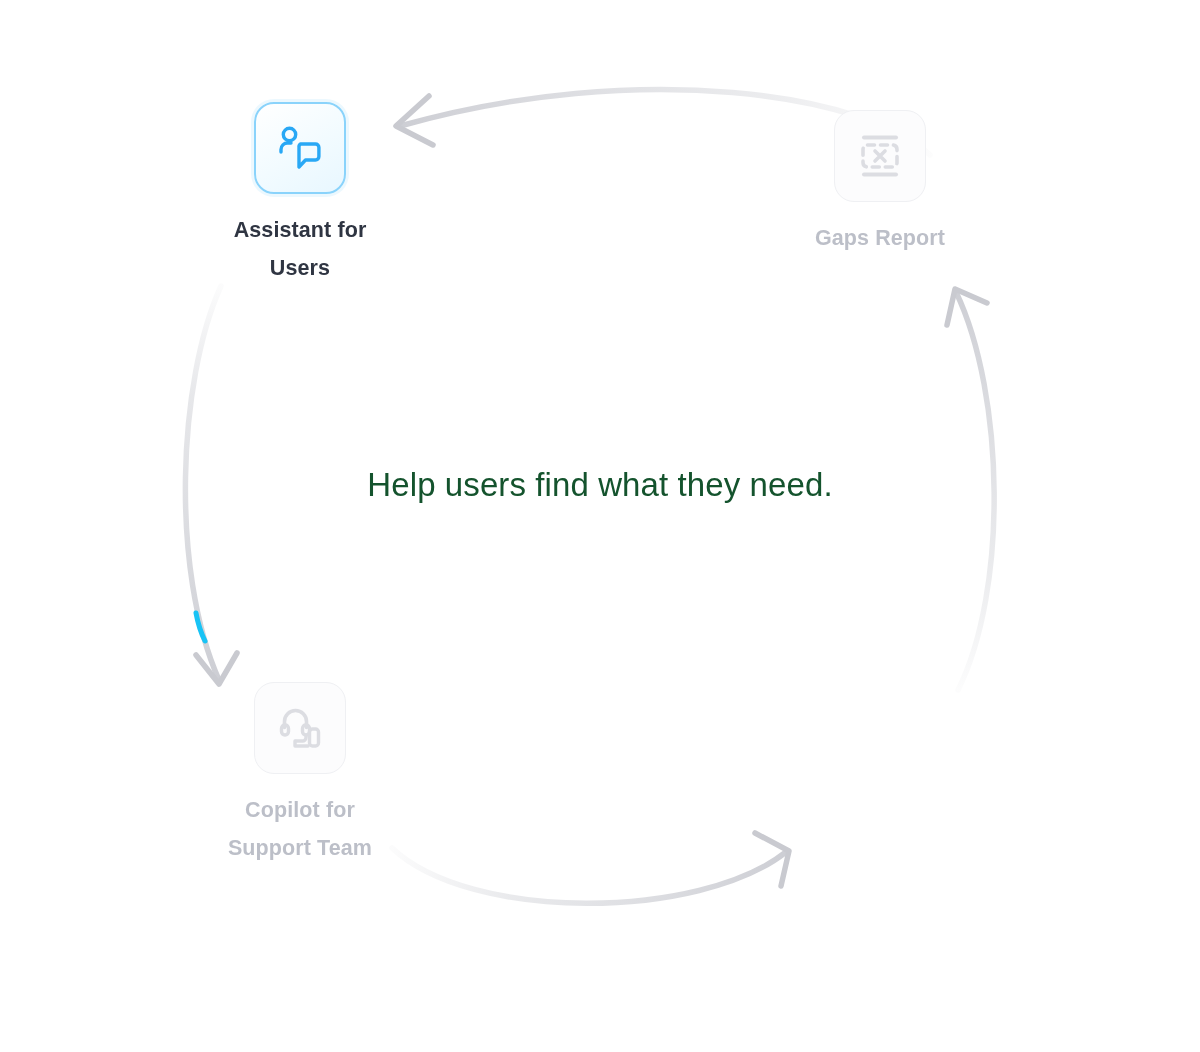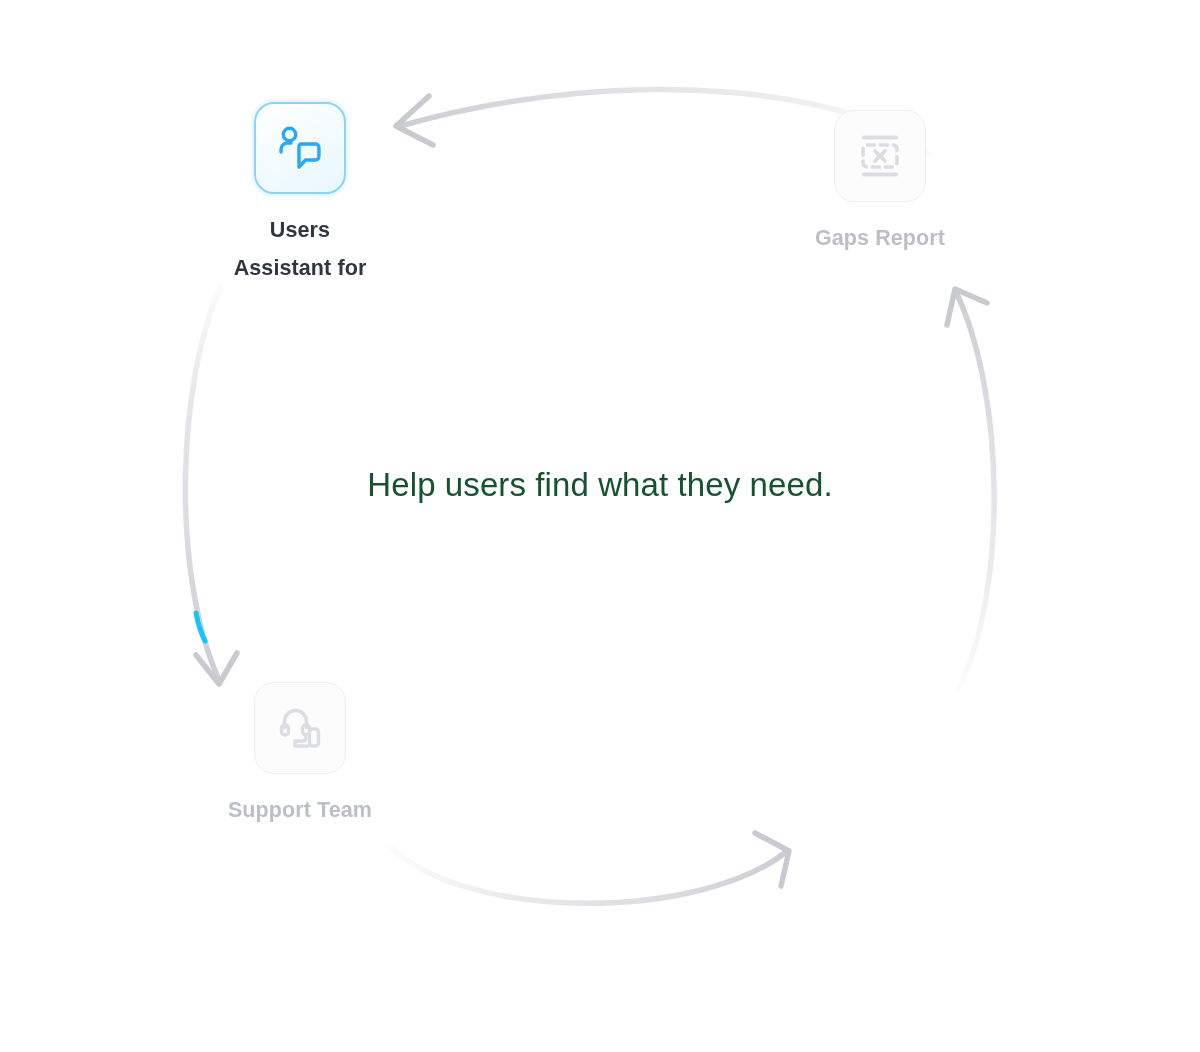--- a/index.html
+++ b/index.html
@@ -154,22 +154,22 @@
     <div class="node-tile">
       <svg class="icon-svg" width="52" height="52" viewBox="0 0 52 52">
         <circle cx="15.5" cy="12.5" r="6.2" fill="none" stroke="#29a8f5" stroke-width="3.4"></circle>
         <path d="M 7 30 V 27.5 A 6.5 6.5 0 0 1 13.5 21 H 17" fill="none" stroke="#29a8f5" stroke-width="3.4" stroke-linecap="round"></path>
         <path d="M 26.5 22 H 41.5 A 3.4 3.4 0 0 1 44.9 25.4 V 34.6
                  A 3.4 3.4 0 0 1 41.5 38 H 31.5 L 25 45 V 38 V 25.4
                  A 3.4 3.4 0 0 1 26.5 22 Z" fill="none" stroke="#29a8f5" stroke-width="3.4" stroke-linejoin="round" stroke-linecap="round"></path>
       </svg>
     </div>
     <div class="node-label">
+      <div>Assistant for</div>
       <div>Users</div>
-      <div>Assistant for</div>
     </div>
   </div>
 
   <div class="node" id="node-gaps">
     <div class="node-tile">
       <svg class="icon-svg" width="50" height="50" viewBox="0 0 50 50">
         <line x1="9" y1="6.5" x2="41" y2="6.5" stroke="#dcdde2" stroke-width="4" stroke-linecap="round"></line>
         <line x1="9" y1="43.5" x2="41" y2="43.5" stroke="#dcdde2" stroke-width="4" stroke-linecap="round"></line>
         <rect x="8" y="14" width="34" height="22" rx="4.5" fill="none" stroke="#dcdde2" stroke-width="3.6" stroke-linecap="round" stroke-dasharray="7 6"></rect>
         <path d="M 20 20 L 30 30 M 30 20 L 20 30" fill="none" stroke="#dcdde2" stroke-width="3.6" stroke-linecap="round"></path>
@@ -185,18 +185,19 @@
       <svg class="icon-svg" width="50" height="50" viewBox="0 0 50 50">
         <path d="M 9.5 24.5 V 18.5 A 11 11 0 0 1 31.5 18.5 V 24.5" fill="none" stroke="#dcdde2" stroke-width="3.6" stroke-linecap="round"></path>
         <rect x="6.5" y="22" width="7" height="10" rx="3.4" fill="none" stroke="#dcdde2" stroke-width="3.4"></rect>
         <rect x="27.5" y="22" width="7" height="10" rx="3.4" fill="none" stroke="#dcdde2" stroke-width="3.4"></rect>
         <path d="M 31 32 V 34.5 A 3.5 3.5 0 0 1 27.5 38 H 21" fill="none" stroke="#dcdde2" stroke-width="3.4" stroke-linecap="round"></path>
         <path d="M 20 38 V 43 H 33" fill="none" stroke="#dcdde2" stroke-width="3.4" stroke-linecap="round" stroke-linejoin="round"></path>
         <rect x="34.5" y="26" width="9" height="17" rx="3" fill="none" stroke="#dcdde2" stroke-width="3.4"></rect>
       </svg>
     </div>
     <div class="node-label">
+      <div>Copilot for</div>
       <div>Support Team</div>
     </div>
   </div>
 
 
 </div>
 
 </body></html>

